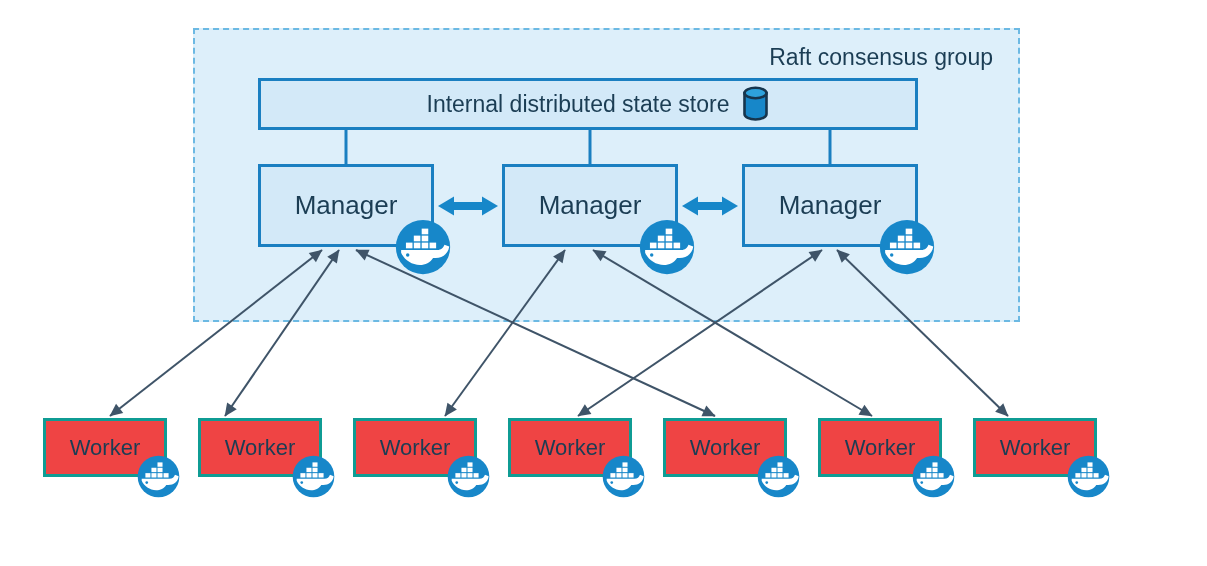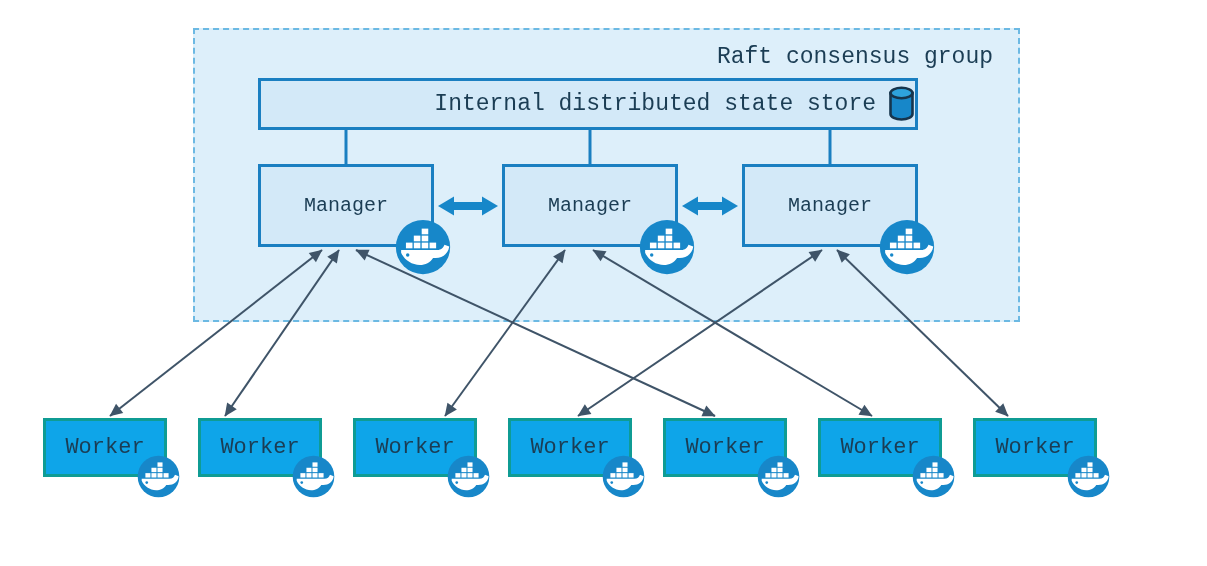--- a/index.html
+++ b/index.html
@@ -1,46 +1,46 @@
 <!DOCTYPE html>
 <html><head>
 <meta charset="utf-8">
 <style>
   html,body{margin:0;padding:0;background:#ffffff;}
   #stage{
     position:relative;width:1207px;height:566px;background:#ffffff;
-    font-family:Liberation Mono, monospace;color:#1b3d54;overflow:hidden;
+    font-family:Liberation Sans, sans-serif;color:#1b3d54;overflow:hidden;
   }
   .container-box{position:absolute;box-sizing:border-box;}
   #raft{
     left:193px;top:28px;width:827px;height:294px;
     background:#ddeffa;border:2px dashed #6cb9e3;
   }
   #gossip{
     left:10px;top:382px;width:1180px;height:153px;
     background:#def5f5;border:2px dashed #52c5c9;
   }
   .zone-label{position:absolute;font-size:23px;color:#1b3d54;white-space:nowrap;}
   #raft-label{right:25px;top:14px;}
   #gossip-label{right:14px;bottom:11px;}
   #store{
     position:absolute;left:258px;top:78px;width:660px;height:52px;
     background:#d3e9f8;border:3px solid #1a7fc1;box-sizing:border-box;
-    display:flex;align-items:center;justify-content:flex-end;gap:12px;padding-left:19px;
+    display:flex;align-items:center;justify-content:center;gap:12px;padding-left:19px;
   }
   #store .store-label{font-size:23px;}
   .manager{
     position:absolute;top:164px;width:176px;height:83px;
     background:#d3e9f8;border:3px solid #1a7fc1;box-sizing:border-box;
     display:flex;align-items:center;justify-content:center;
-    font-size:20px;
+    font-size:26px;
   }
   .worker{
     position:absolute;top:418px;width:124px;height:59px;
-    background:#0ea5e9;border:3px solid #0f9c94;box-sizing:border-box;
+    background:#ef4444;border:3px solid #0f9c94;box-sizing:border-box;
     display:flex;align-items:center;justify-content:center;
     font-size:22px;
   }
   .whale{position:absolute;pointer-events:none;}
   #overlay{position:absolute;left:0;top:0;width:1207px;height:566px;pointer-events:none;}
   #defs-holder{position:absolute;width:0;height:0;overflow:hidden;}
 </style>
 </head>
 <body>
 

